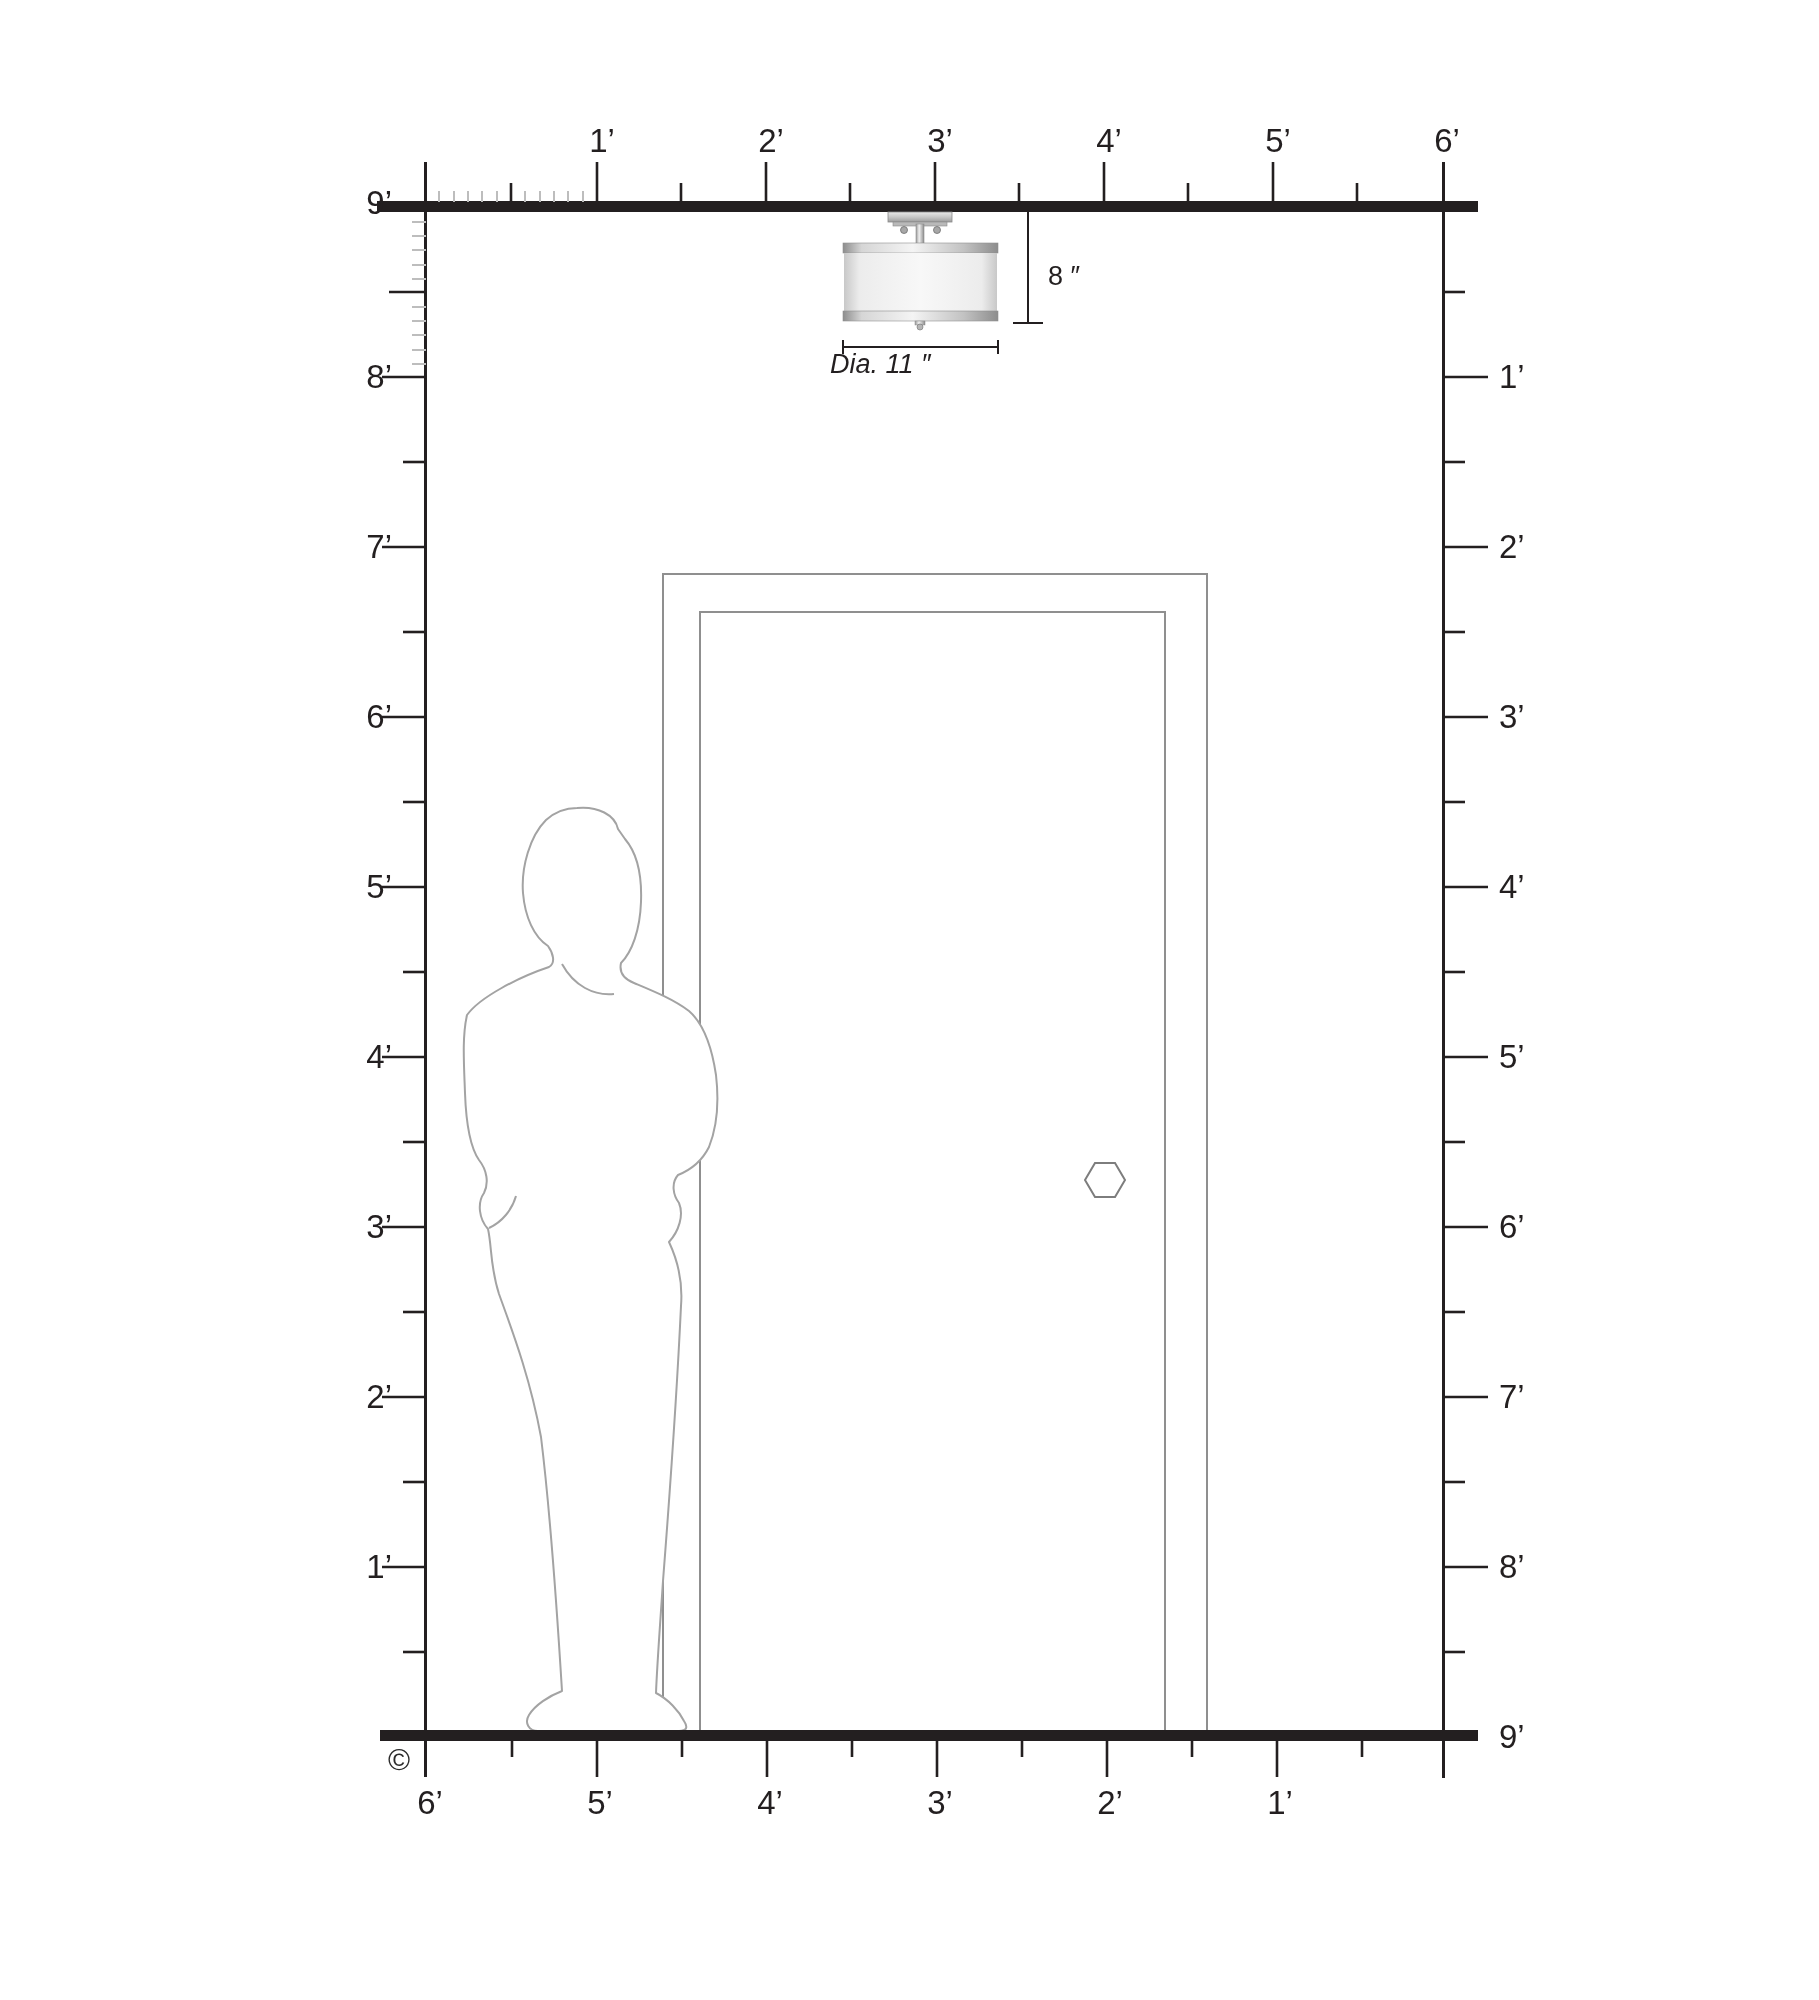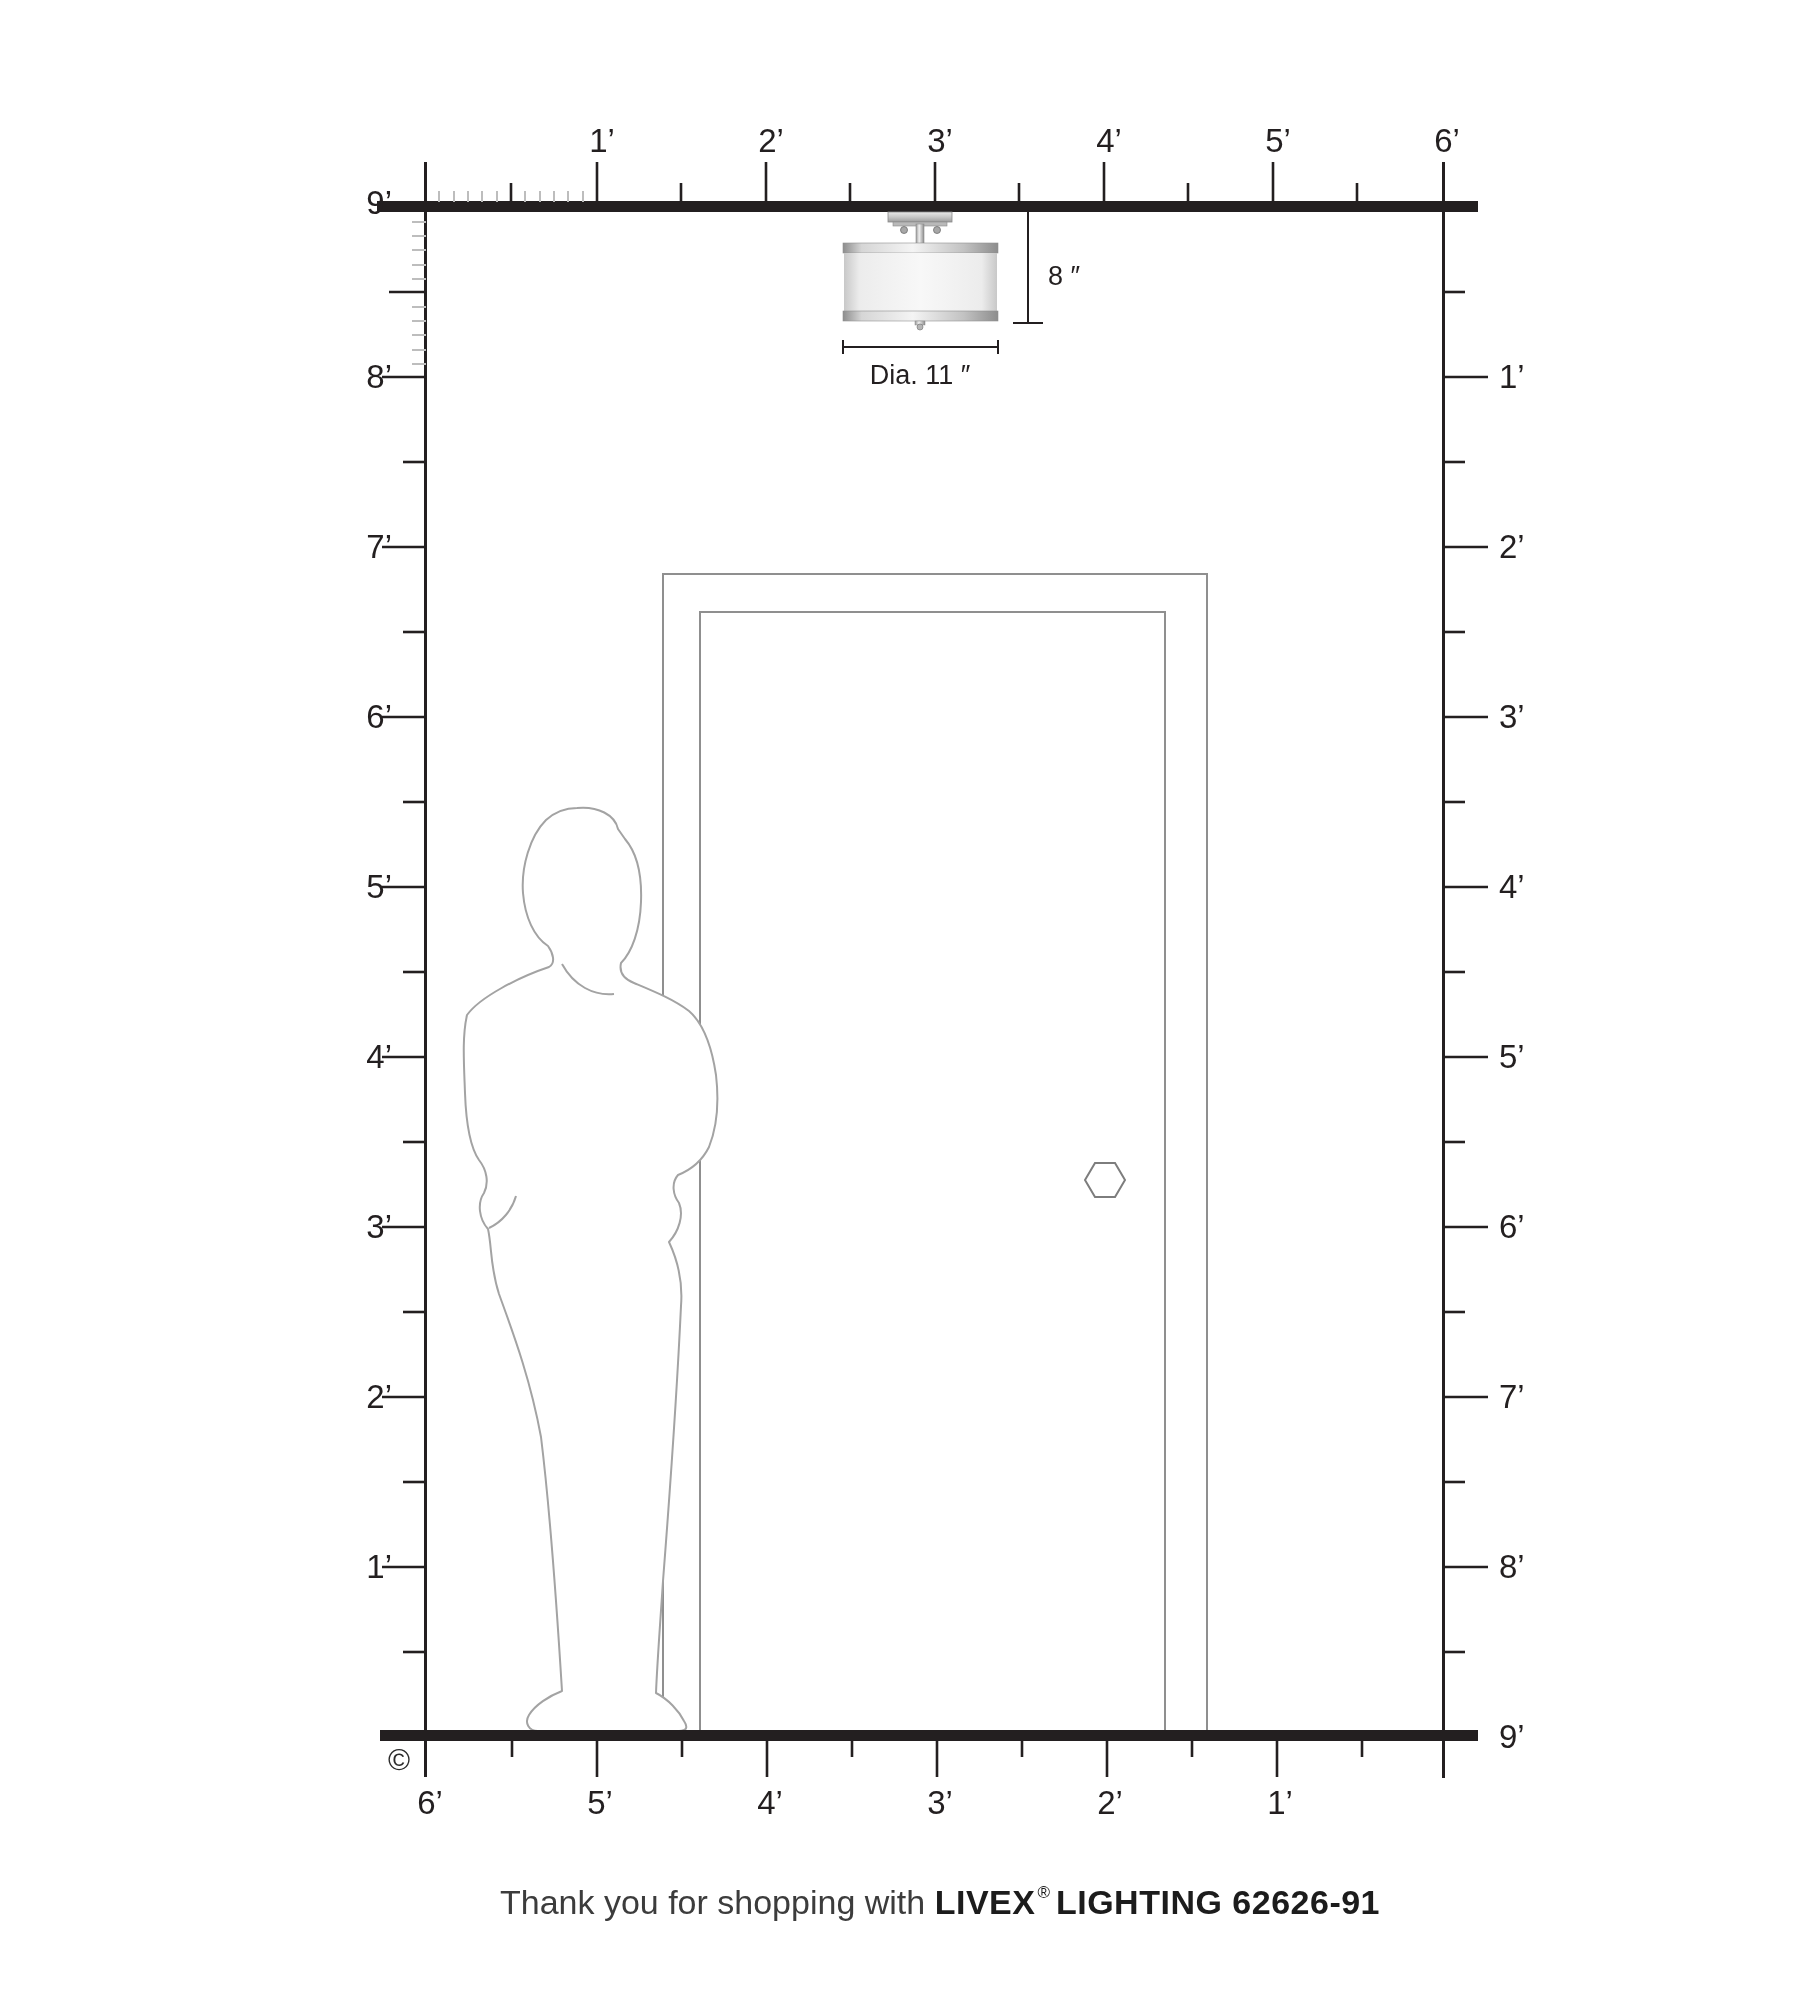--- a/index.html
+++ b/index.html
@@ -230,27 +230,24 @@
       <circle cx="920" cy="327" r="3" fill="#b5b5b5" stroke="#7b7b7b" stroke-width="0.7"></circle>
     </g>
 
     <g stroke="#231f20" stroke-width="2" fill="none">
       <path d="M 1028 211 L 1028 323 M 1013 323 L 1043 323"></path>
       <path d="M 843 347 L 998 347 M 843 340 L 843 354 M 998 340 L 998 354"></path>
     </g>
   </svg>
 
   <div class="dim-label" id="height-dim-label" style="left:1048px;top:263px;">8 ″</div>
-  <div class="dim-label" id="dia-dim-label" style="left:830px;top:362px;width:180px;text-align:center;">Dia. 11 ″</div>
+  <div class="dim-label" id="dia-dim-label" style="left:830px;top:351px;width:180px;font-style:italic;">Dia. 11 ″</div>
 
   <div id="copyright-symbol">©</div>
 
-  <div id="footer-line">
-    <span>Thank you for shopping with </span><span class="brand-part">LIVEX</span><span class="reg-mark">®</span><span class="brand-part">LIGHTING 62626-91</span>
-  </div>
 
   <div id="label-layer">
       <div class="ruler-label" style="left: 562px; top: 124px; width: 80px; text-align: center;">1’</div>
       <div class="ruler-label" style="left: 731px; top: 124px; width: 80px; text-align: center;">2’</div>
       <div class="ruler-label" style="left: 900px; top: 124px; width: 80px; text-align: center;">3’</div>
       <div class="ruler-label" style="left: 1069px; top: 124px; width: 80px; text-align: center;">4’</div>
       <div class="ruler-label" style="left: 1238px; top: 124px; width: 80px; text-align: center;">5’</div>
       <div class="ruler-label" style="left: 1407px; top: 124px; width: 80px; text-align: center;">6’</div>
       <div class="ruler-label" style="left: 312px; top: 186px; width: 80px; text-align: right;">9’</div>
       <div class="ruler-label" style="left: 312px; top: 360px; width: 80px; text-align: right;">8’</div>

